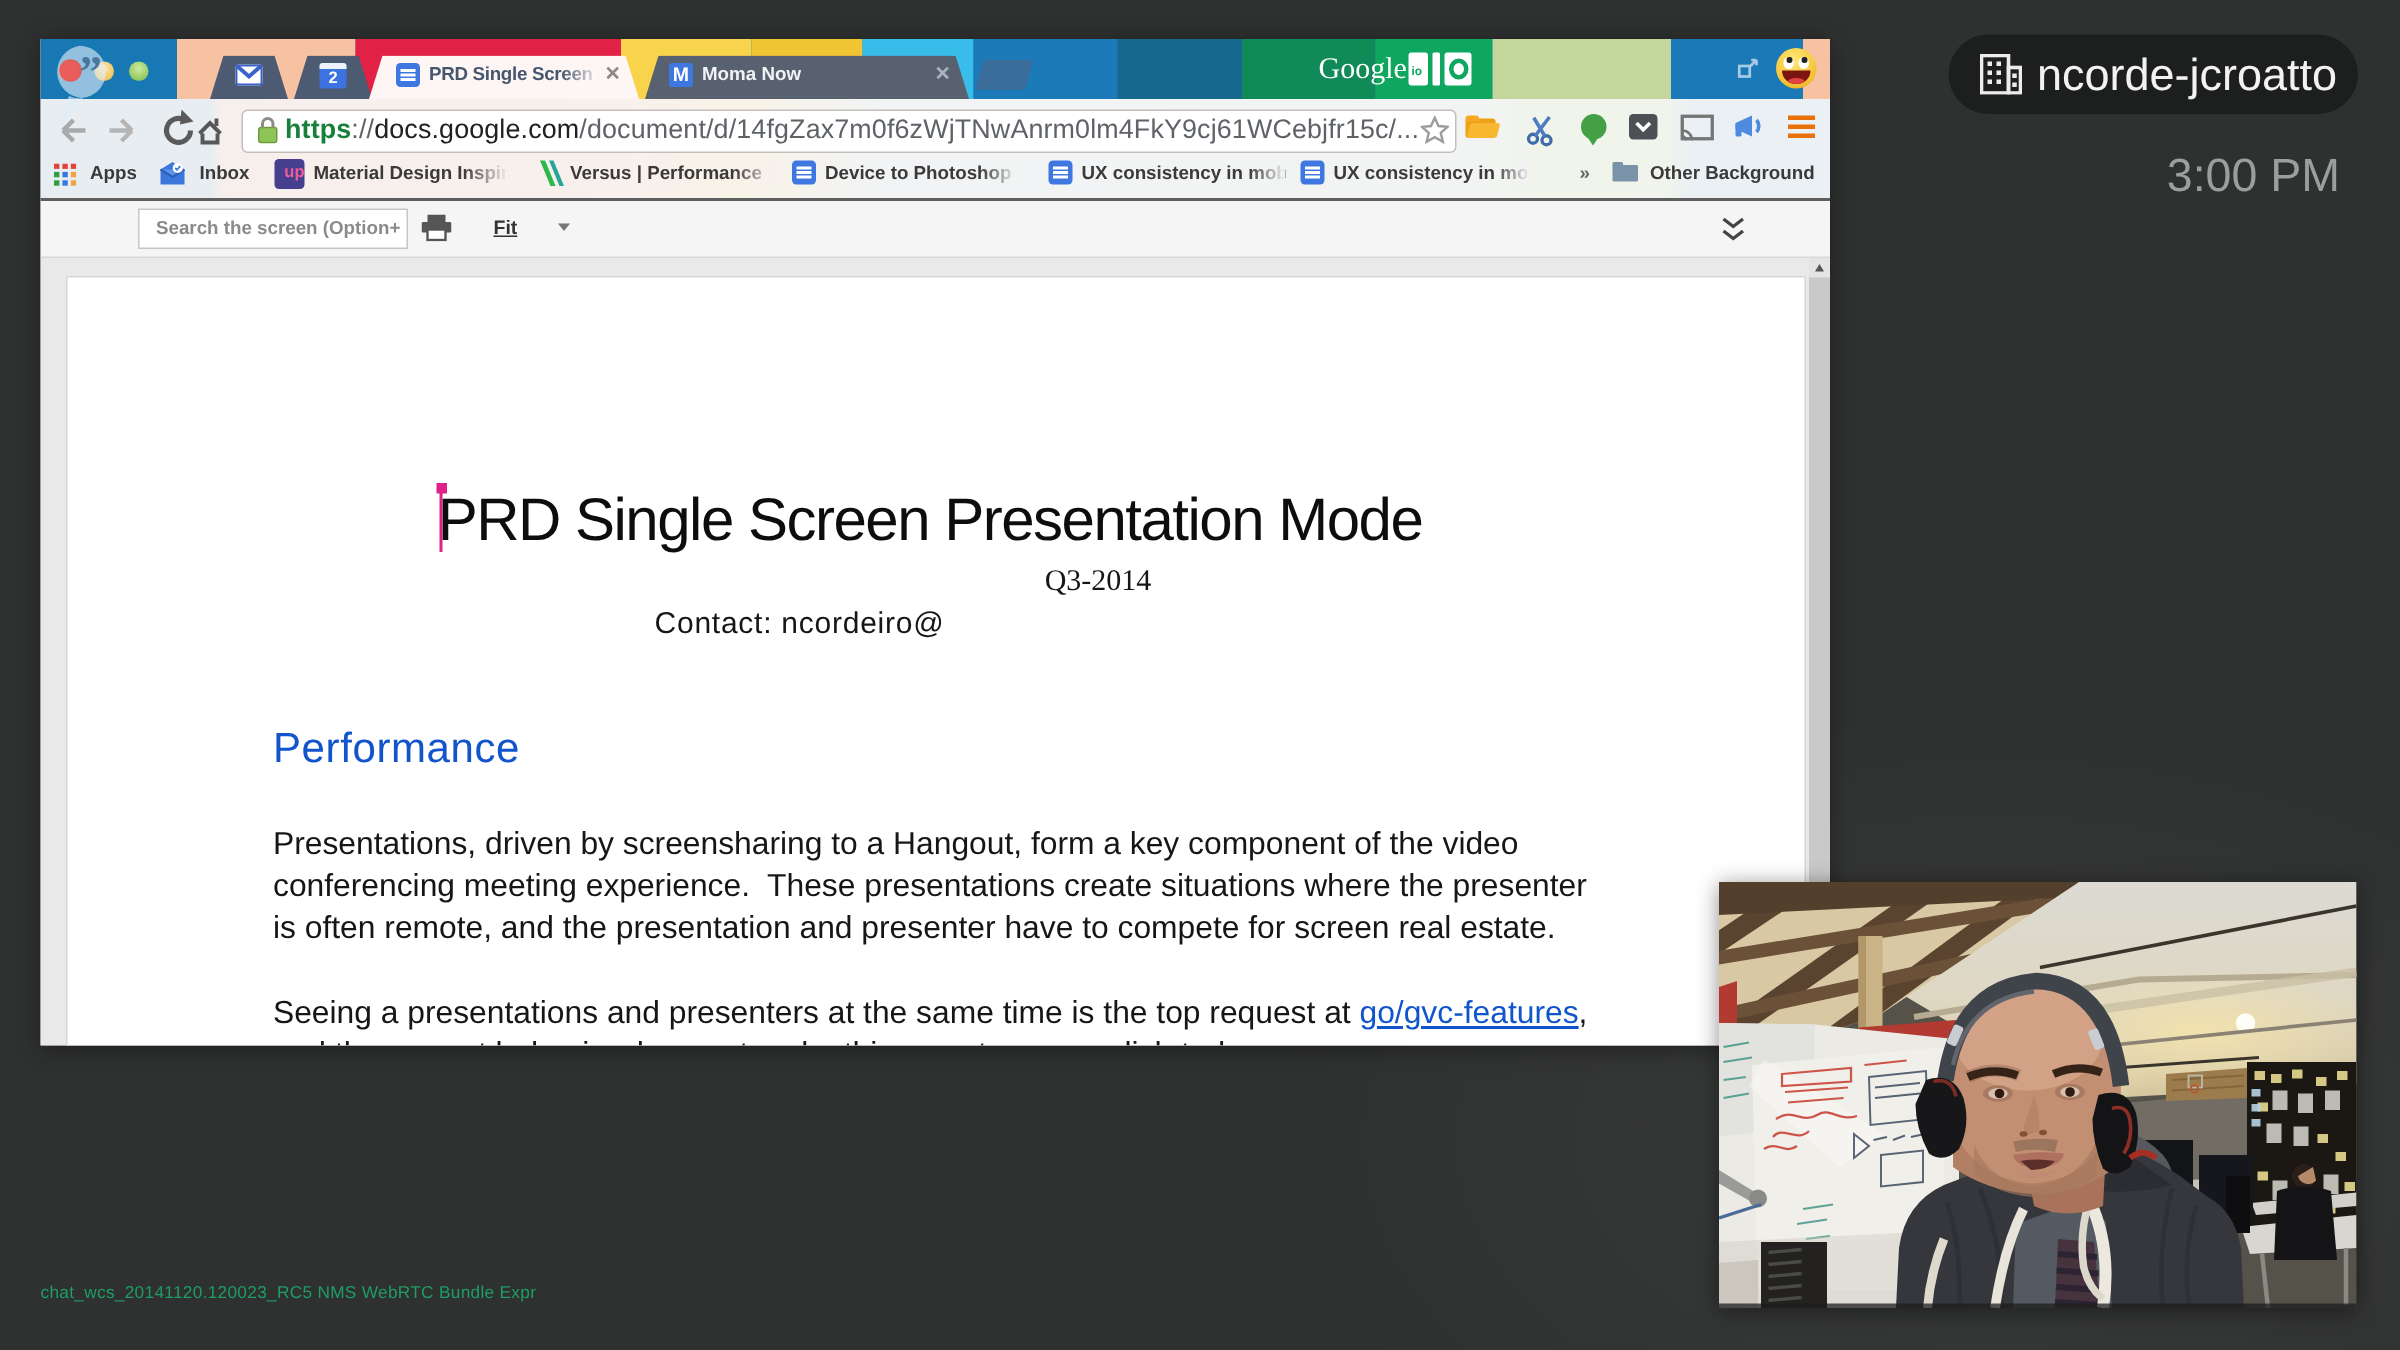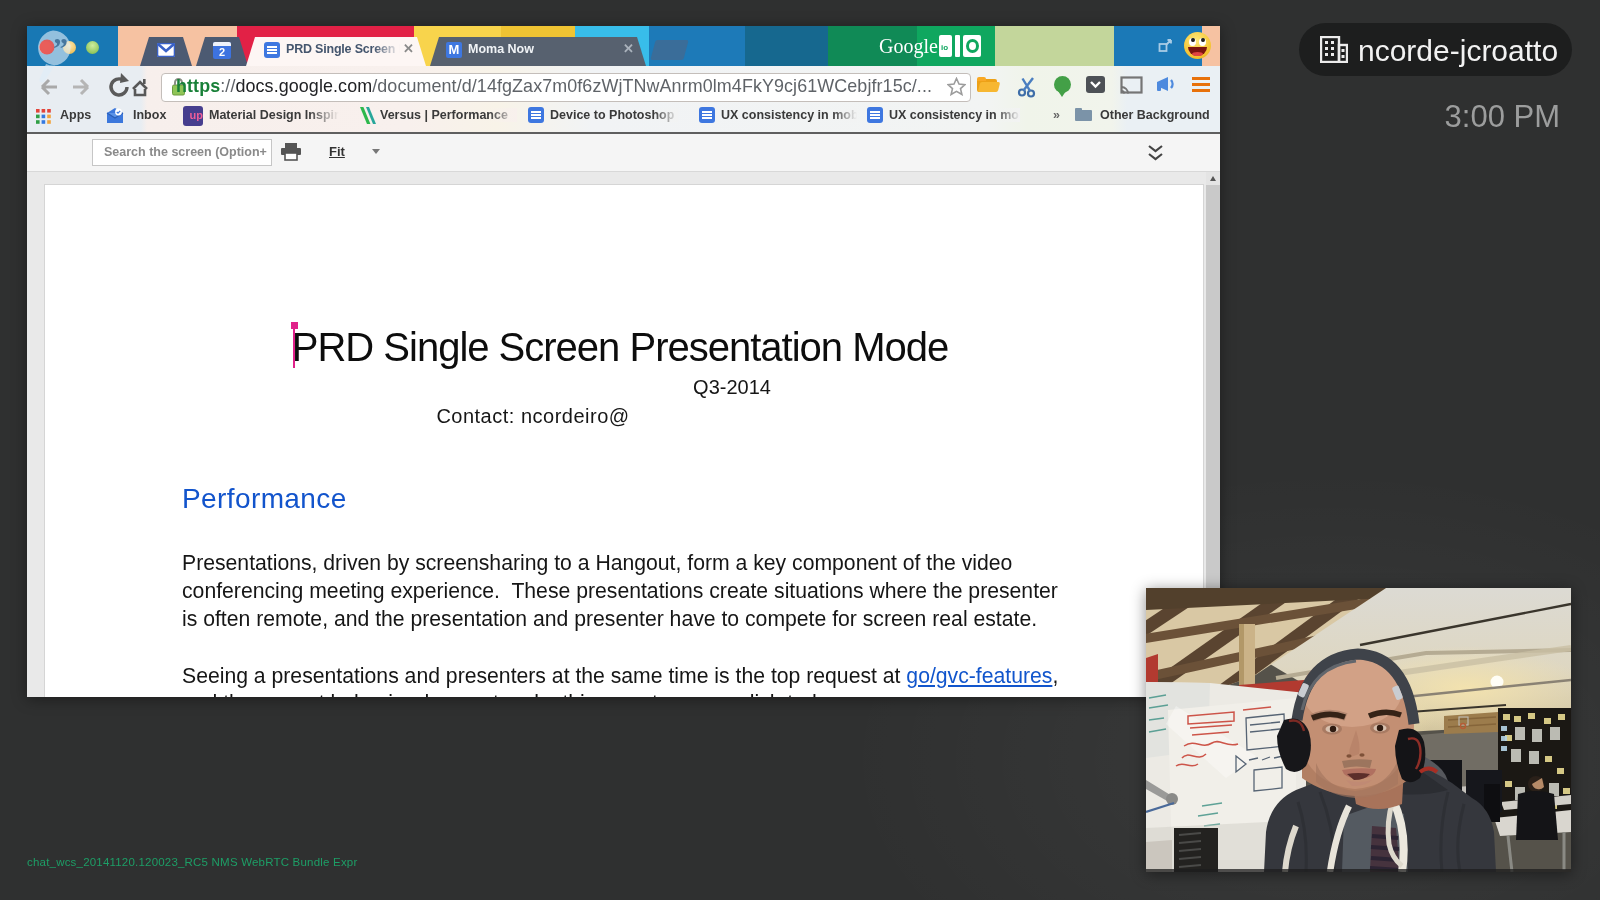--- a/index.html
+++ b/index.html
@@ -15,21 +15,21 @@
   .blk{position:absolute;top:0;height:40px;}
   
   .light{position:absolute;top:15px;width:13px;height:13px;border-radius:50%;}
   
   .tab{position:absolute;top:11px;height:29px;}
   .trap{clip-path:polygon(9px 0, calc(100% - 9px) 0, 100% 100%, 0 100%);}
   
   #toolbar{left:0;top:40px;width:1193px;height:66px;
     background:linear-gradient(90deg,#e8edf2 0px,#e8edf2 114px,#f7efec 120px,#f8f0ed 380px,#f8f3e8 470px,#f1f3f5 565px,#f2f4f3 960px,#f0f4ea 1000px,#f1f4ec 1085px,#eaf0f4 1100px,#eaf0f4 1193px);}
   #urlfield{left:134px;top:47px;width:808px;height:27px;background:#fff;border:1px solid #c4beba;border-radius:4px;}
-  #urltext{left:149px;top:50px;font-size:17.9px;letter-spacing:0.1px;color:#2b2b2b;white-space:nowrap;}
+  #urltext{left:163px;top:50px;font-size:17.9px;letter-spacing:0.1px;color:#2b2b2b;white-space:nowrap;}
   
   .bktext{position:absolute;top:82px;font-size:12.5px;font-weight:bold;color:#3a3a3a;white-space:nowrap;}
   .fade{overflow:hidden;}
   
   #sepline{left:0;top:106px;width:1193px;height:2px;background:#5f5f5f;}
   
   #docbar{left:0;top:108px;width:1193px;height:37px;background:#f5f5f5;border-bottom:1px solid #d8d8d8;}
   #searchbox{left:65px;top:113px;width:178px;height:25px;background:#fff;border:1px solid #c6c6c6;}
   
   #docarea{left:0;top:146px;width:1193px;height:525px;background:#e9e9e9;overflow:hidden;}
@@ -241,21 +241,21 @@
   <div class="abs" id="docarea">
     <div class="abs" id="page"></div>
     <div class="abs" id="scrollbar"></div>
     <div class="abs" style="left:1179px;top:0px;width:14px;height:13px;background:#e4e4e4;"></div>
     <div class="abs" style="left:1183px;top:4px;width:0;height:0;border-left:3.5px solid transparent;border-right:3.5px solid transparent;border-bottom:5px solid #555;"></div>
 
     <div class="abs" style="left:266px;top:150px;width:2px;height:46px;background:#e0218a;"></div>
     <div class="abs" style="left:264px;top:150px;width:7px;height:7px;background:#e0218a;"></div>
 
     <div class="doctext" style="left:17px;top:153px;width:1158px;text-align:center;font-size:40px;letter-spacing:-1px;color:#0d0d0d;transform:translateX(-3px);">PRD Single Screen Presentation Mode</div>
-    <div class="doctext" style="left:17px;top:204px;width:1376px;text-align:center;font-size:20px;">Q3-2014</div>
+    <div class="doctext" style="left:17px;top:204px;width:1376px;text-align:center;font-size:20px;font-family:Liberation Serif, serif;">Q3-2014</div>
     <div class="doctext" style="left:17px;top:233px;width:978px;text-align:center;font-size:20px;letter-spacing:0.5px;">Contact: ncordeiro@</div>
 
     <div class="doctext" style="left:155px;top:311px;font-size:28px;letter-spacing:0.4px;color:#1254cc;">Performance</div>
 
     <div class="doctext" style="left:155px;top:407px;font-size:21.2px;">conferencing meeting experience.&nbsp; These presentations create situations where the presenter</div>
     <div class="doctext" style="left:155px;top:379px;font-size:21.2px;">Presentations, driven by screensharing to a Hangout, form a key component of the video</div>
     <div class="doctext" style="left:155px;top:435px;font-size:21.2px;">is often remote, and the presentation and presenter have to compete for screen real estate.</div>
     <div class="doctext" style="left:155px;top:492px;font-size:21.2px;">Seeing a presentations and presenters at the same time is the top request at <span style="color:#1155cc;text-decoration:underline;">go/gvc-features</span>,</div>
     <div class="doctext" style="left:155px;top:519px;font-size:21.2px;">and the current behavior does not make this easy to accomplish today.</div>
   </div>

